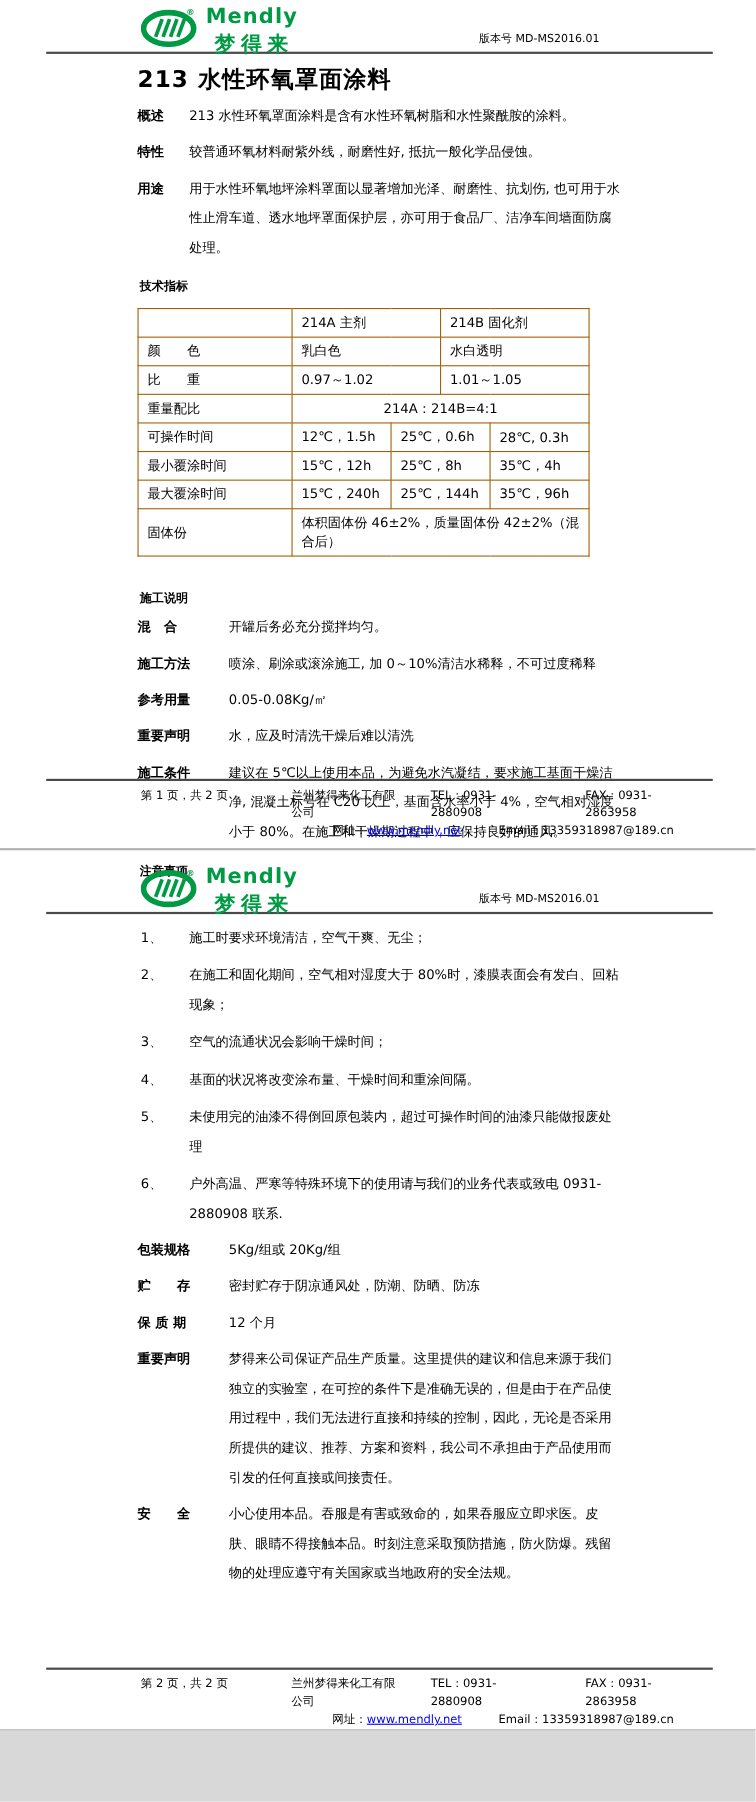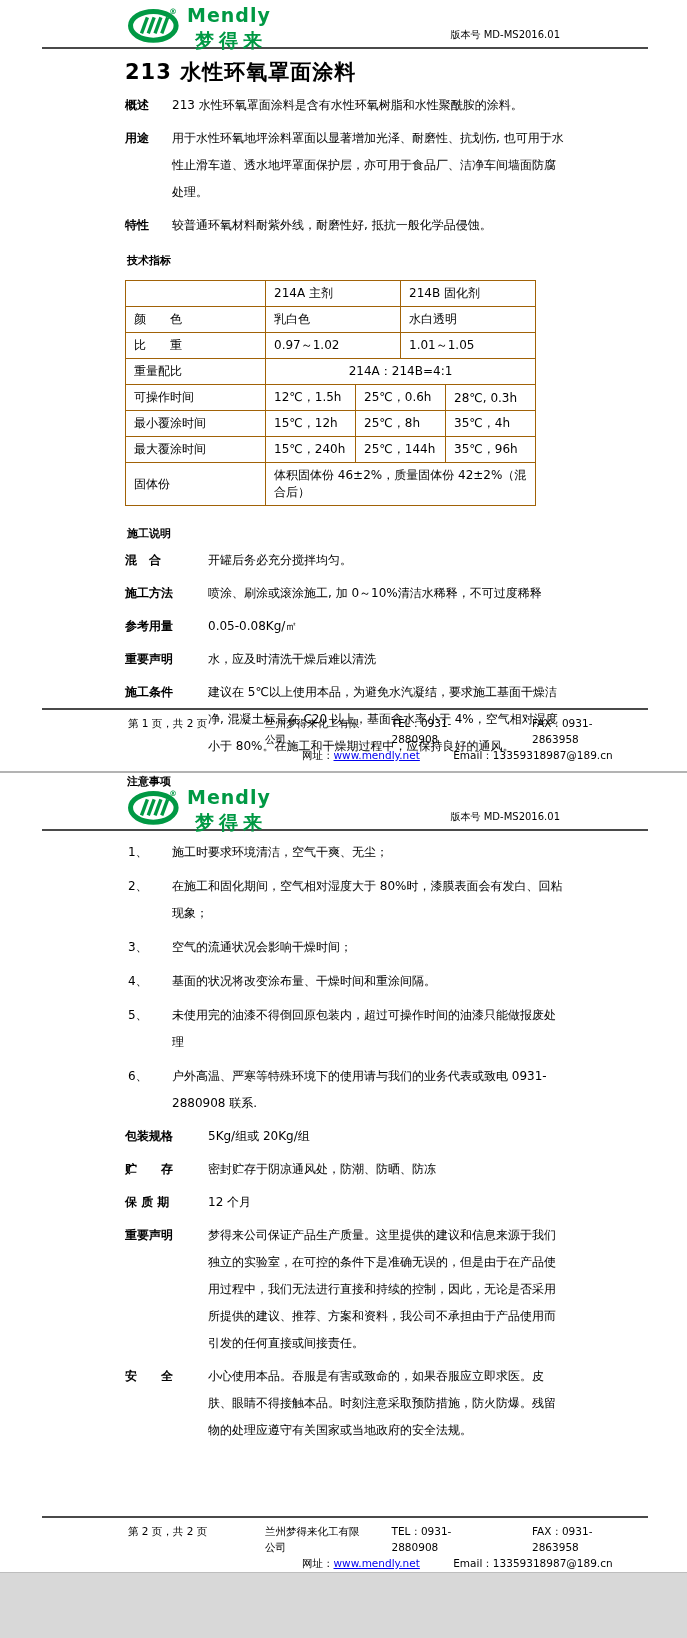--- a/index.html
+++ b/index.html
@@ -6,21 +6,21 @@
   body { background: #fff; font-family: "DejaVu Sans", sans-serif; color: #000; }
   .sheet { position: relative; width: 687px; height: 1638px; background: #fff; overflow: hidden; }
 
   
   .page-header { position: relative; height: 47px; }
   .brand { position: absolute; left: 128px; top: 6px; color: #009944; display: flex; align-items: flex-start; }
   .brand svg { display: block; }
   .brand-text { margin-left: 5px; line-height: 1; }
   .brand-en { font-size: 19px; font-weight: bold; letter-spacing: 1px; }
   .brand-cn { font-size: 19px; font-weight: bold; letter-spacing: 5px; margin: 6px 0 0 8px; }
-  .version { position: absolute; right: 127px; top: 28px; font-size: 10px; color: #000; }
+  .version { position: absolute; right: 142px; top: 28px; font-size: 10px; color: #000; }
   .rule { margin-left: 42px; width: 606px; border-top: 2px solid #4a4a4a; }
 
   
   .content { position: relative; }
   h1.doc-title { font-size: 21px; font-weight: bold; margin: 9px 0 4px 125px; letter-spacing: 1px; }
   .lrow { display: flex; margin: 6px 0 0 125px; font-size: 12px; }
   .lrow .lbl { font-weight: bold; flex-shrink: 0; line-height: 27px; }
   .lrow.intro .lbl { width: 47px; }
   .lrow.app .lbl { width: 83px; }
   .lrow .txt { width: 392px; line-height: 27px; }
@@ -76,26 +76,26 @@
   <div class="rule"></div>
 
   <div class="content">
     <h1 class="doc-title">213 水性环氧罩面涂料</h1>
 
     <div class="lrow intro">
       <span class="lbl">概述</span>
       <p class="txt">213 水性环氧罩面涂料是含有水性环氧树脂和水性聚酰胺的涂料。</p>
     </div>
     <div class="lrow intro">
+      <span class="lbl">特性</span>
+      <p class="txt">较普通环氧材料耐紫外线，耐磨性好, 抵抗一般化学品侵蚀。</p>
+    </div>
+    <div class="lrow intro">
       <span class="lbl">用途</span>
       <p class="txt">用于水性环氧地坪涂料罩面以显著增加光泽、耐磨性、抗划伤, 也可用于水性止滑车道、透水地坪罩面保护层，亦可用于食品厂、洁净车间墙面防腐处理。</p>
-    </div>
-    <div class="lrow intro">
-      <span class="lbl">特性</span>
-      <p class="txt">较普通环氧材料耐紫外线，耐磨性好, 抵抗一般化学品侵蚀。</p>
     </div>
 
     <h2 class="sec">技术指标</h2>
 
     <table class="tech">
       <colgroup>
         <col style="width:140px">
         <col style="width:45px">
           <col style="width:45px">
           <col style="width:45px">
@@ -141,21 +141,21 @@
           <td colspan="2">25℃，144h</td>
           <td colspan="2">35℃，96h</td>
         </tr>
         <tr>
           <td>固体份</td>
           <td colspan="6">体积固体份 46±2%，质量固体份 42±2%（混合后）</td>
         </tr>
       </tbody>
     </table>
 
-    <h2 class="sec" style="margin-top:20px">施工说明</h2>
+    <h2 class="sec" style="margin-top:30px">施工说明</h2>
 
     <div class="lrow app">
       <span class="lbl">混　合</span>
       <p class="txt">开罐后务必充分搅拌均匀。</p>
     </div>
     <div class="lrow app">
       <span class="lbl">施工方法</span>
       <p class="txt">喷涂、刷涂或滚涂施工, 加 0～10%清洁水稀释，不可过度稀释</p>
     </div>
     <div class="lrow app">

